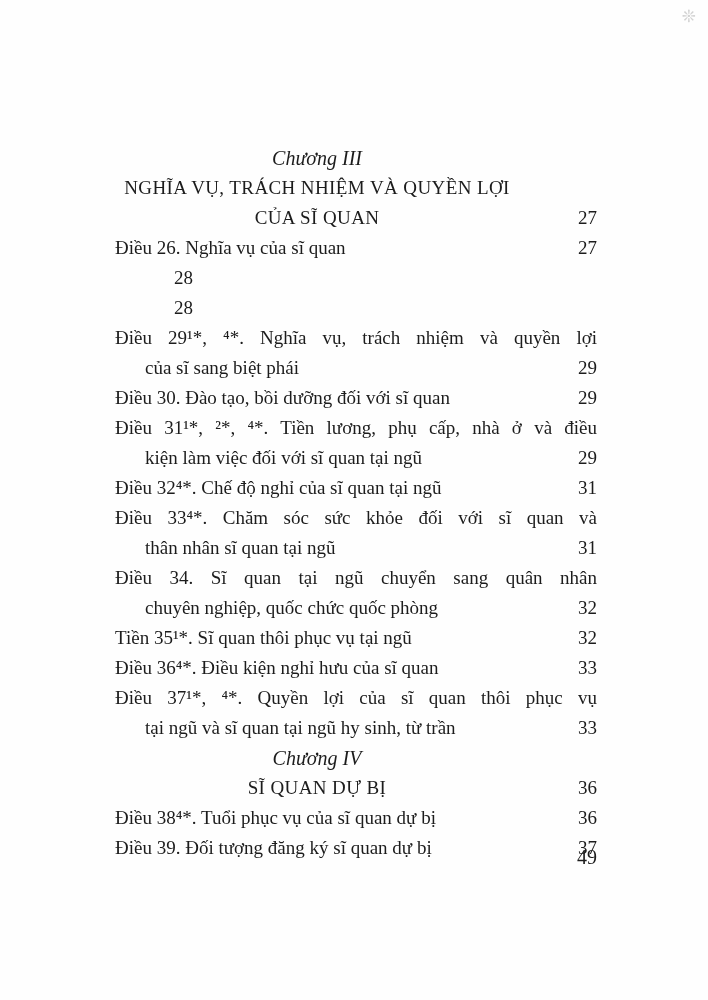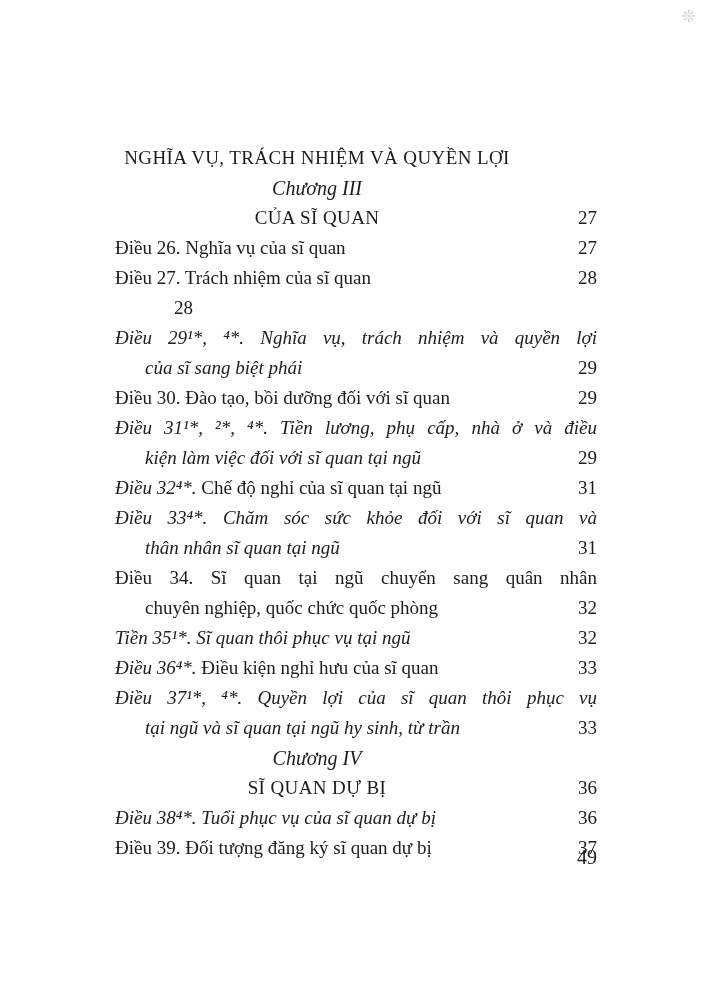--- a/index.html
+++ b/index.html
@@ -27,50 +27,49 @@
   .row.chapter .text{text-align:center;font-style:italic;font-size:20px;white-space:nowrap;}
   .row.heading .text{text-align:center;letter-spacing:0.4px;white-space:nowrap;}
   .row.justify .text{
     white-space:normal;
     text-align:justify;
     
     -moz-text-align-last:justify;
     text-align-last:justify;
   }
   .row.cont .text{padding-left:30px;}
-  .it{font-style:italic;margin-top:8px;}
+  .it{margin-top:8px;}
   .footer-page{
     position:absolute;top:845px;right:111px;
     font-size:20px;line-height:1.2;
   }
 </style>
 </head>
 <body>
 
 <div class="corner-icon">❊</div>
 
 <div class="toc">
+    <div class="row chapter">
+      <div class="text">Chương III</div>
+      <div class="pagecol"></div>
+    </div>
     <div class="row heading">
       <div class="text">NGHĨA VỤ, TRÁCH NHIỆM VÀ QUYỀN LỢI</div>
-      <div class="pagecol"></div>
-    </div>
-    <div class="row chapter">
-      <div class="text">Chương III</div>
       <div class="pagecol"></div>
     </div>
     <div class="row heading">
       <div class="text">CỦA SĨ QUAN</div>
       <div class="pagecol">27</div>
     </div>
     <div class="row entry">
       <div class="text"><span>Điều 26. Nghĩa vụ của sĩ quan</span></div>
       <div class="pagecol">27</div>
     </div>
     <div class="row entry">
-      <div class="text"><span>Điều 27. Trách nhiệm của sĩ quan</span></div>
       <div class="pagecol">28</div>
     </div>
     <div class="row entry">
       <div class="pagecol">28</div>
     </div>
     <div class="row justify">
       <div class="text"><span class="it">Điều 29¹*, ⁴*. Nghĩa vụ, trách nhiệm và quyền lợi</span></div>
     </div>
     <div class="row cont">
       <div class="text"><span class="it">của sĩ sang biệt phái</span></div>

